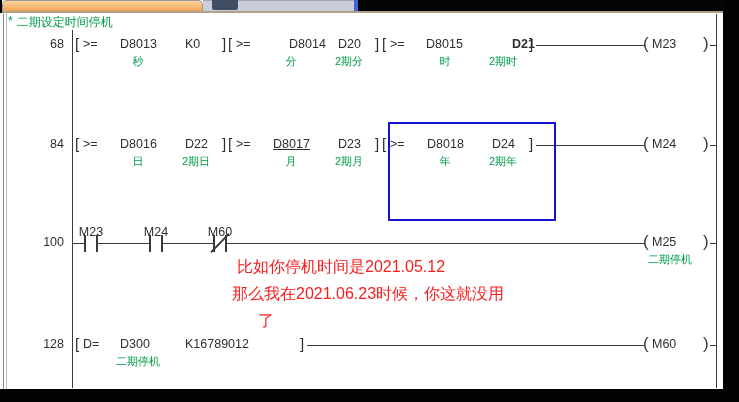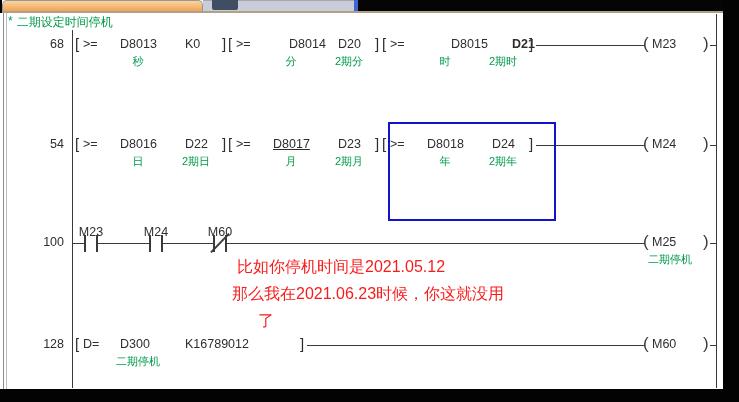--- a/index.html
+++ b/index.html
@@ -76,31 +76,31 @@
       <div class="cmt" style="left: 138px; top: 54px;">秒</div>
       <div class="brk" style="left: 228px; top: 36px;">[</div>
       <div class="dev" style="left: 236px; top: 37px;">&gt;=</div>
       <div class="dev" style="left: 289px; top: 37px;">D8014</div>
       <div class="dev" style="left: 338px; top: 37px;">D20</div>
       <div class="brk" style="left: 375px; top: 36px;">]</div>
       <div class="cmt" style="left: 291px; top: 54px;">分</div>
       <div class="cmt" style="left: 349px; top: 54px;">2期分</div>
       <div class="brk" style="left: 382px; top: 36px;">[</div>
       <div class="dev" style="left: 390px; top: 37px;">&gt;=</div>
-      <div class="dev" style="left: 451px; top: 37px;">D8015</div>
+      <div class="dev" style="left: 426px; top: 37px;">D8015</div>
       <div class="dev" style="left: 512px; top: 37px; font-weight: bold;">D21</div>
       <div class="brk" style="left: 529px; top: 36px;">]</div>
       <div class="cmt" style="left: 445px; top: 54px;">时</div>
       <div class="cmt" style="left: 503px; top: 54px;">2期时</div>
       <div class="hline" style="left: 536px; top: 45px; width: 109px;"></div>
       <div class="par" style="left: 643px; top: 35px;">(</div>
       <div class="dev" style="left: 652px; top: 37px;">M23</div>
       <div class="par" style="left: 703px; top: 35px;">)</div>
       <div class="hline" style="left: 710px; top: 45px; width: 6px;"></div>
-      <div class="num" style="top: 137px;">54</div>
+      <div class="num" style="top: 137px;">84</div>
       <div class="brk" style="left: 75px; top: 136px;">[</div>
       <div class="dev" style="left: 83px; top: 137px;">&gt;=</div>
       <div class="dev" style="left: 120px; top: 137px;">D8016</div>
       <div class="dev" style="left: 185px; top: 137px;">D22</div>
       <div class="brk" style="left: 222px; top: 136px;">]</div>
       <div class="cmt" style="left: 138px; top: 154px;">日</div>
       <div class="cmt" style="left: 196px; top: 154px;">2期日</div>
       <div class="brk" style="left: 228px; top: 136px;">[</div>
       <div class="dev" style="left: 236px; top: 137px;">&gt;=</div>
       <div class="dev" style="left: 273px; top: 137px; text-decoration: underline;">D8017</div>

